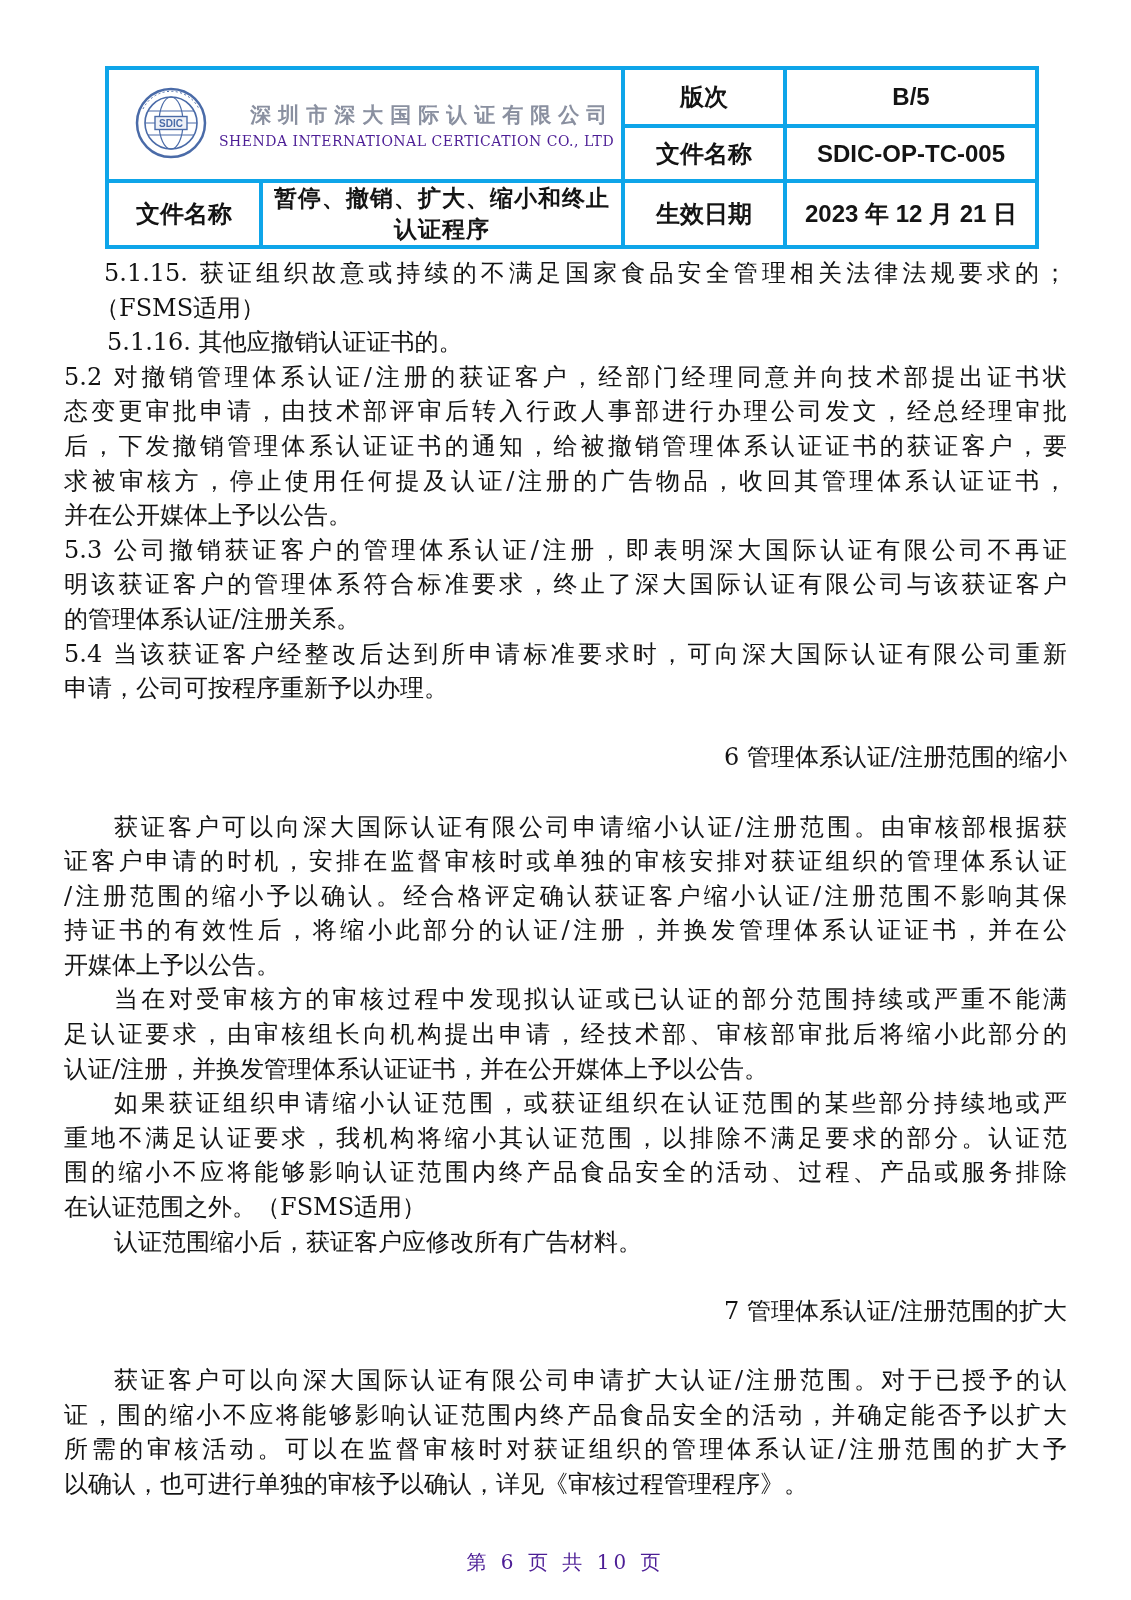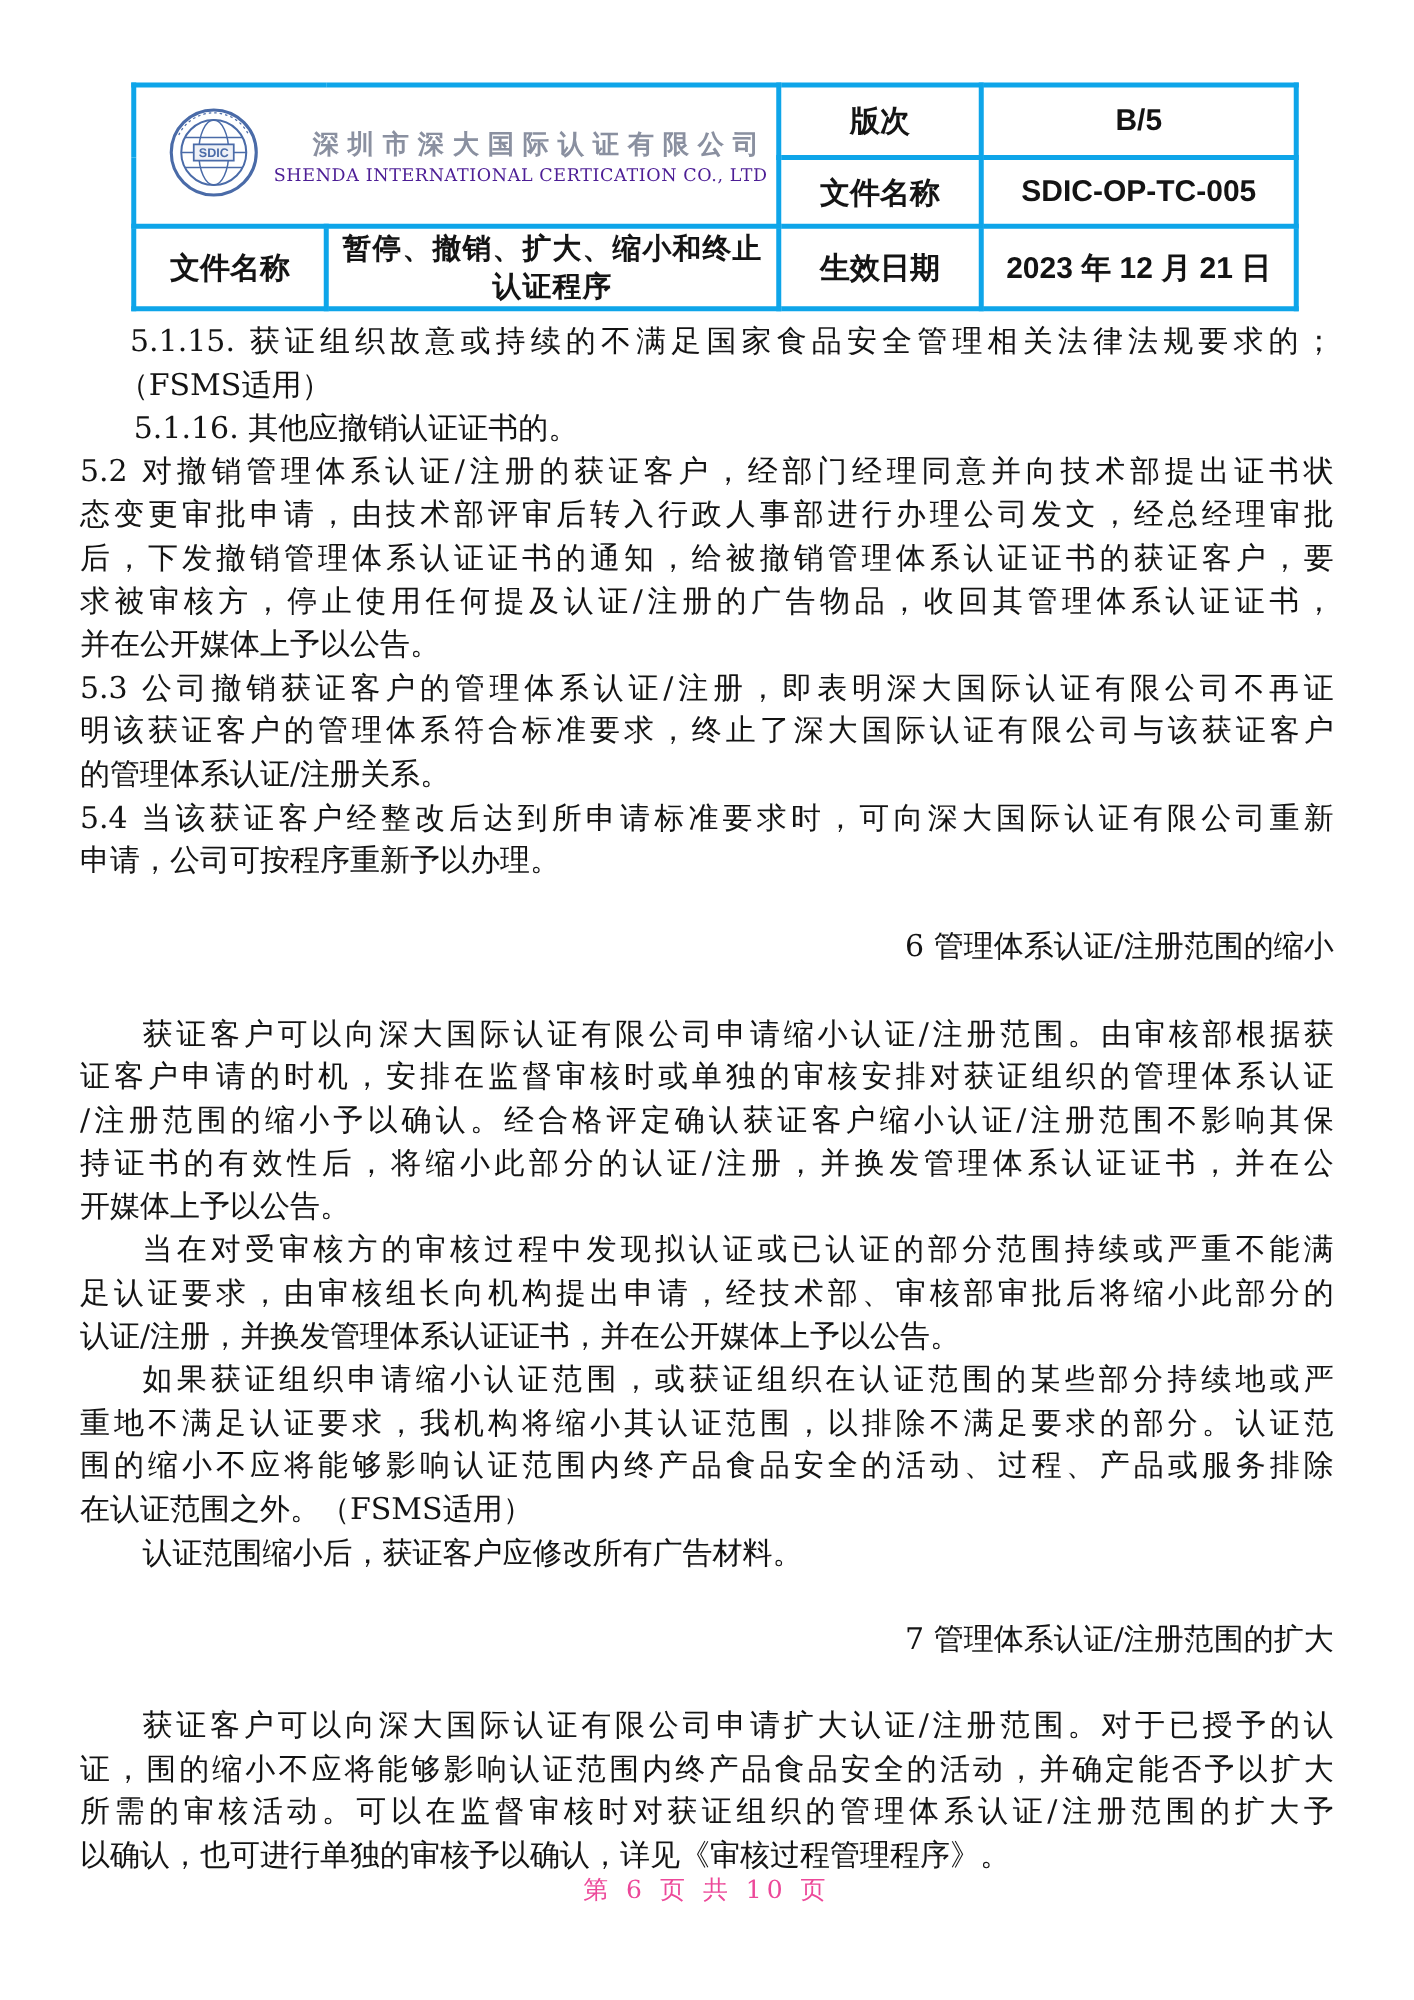--- a/index.html
+++ b/index.html
@@ -88,26 +88,26 @@
     text-align: justify;
     text-align-last: justify;
   }
   .line.end { text-align: left; }
   .line.heading { text-align: right; }
 
   
   .page-footer {
     position: absolute;
     left: 0;
-    top: 1498px;
+    top: 1549px;
     width: 100%;
     text-align: center;
     font-size: 20px;
     letter-spacing: 4px;
-    color: #ec4899;
+    color: #4c1d95;
   }
 </style>
 </head>
 <body>
 
 <div class="page">
 
   <table class="header-table">
     <tbody>
         <tr class="r1">

